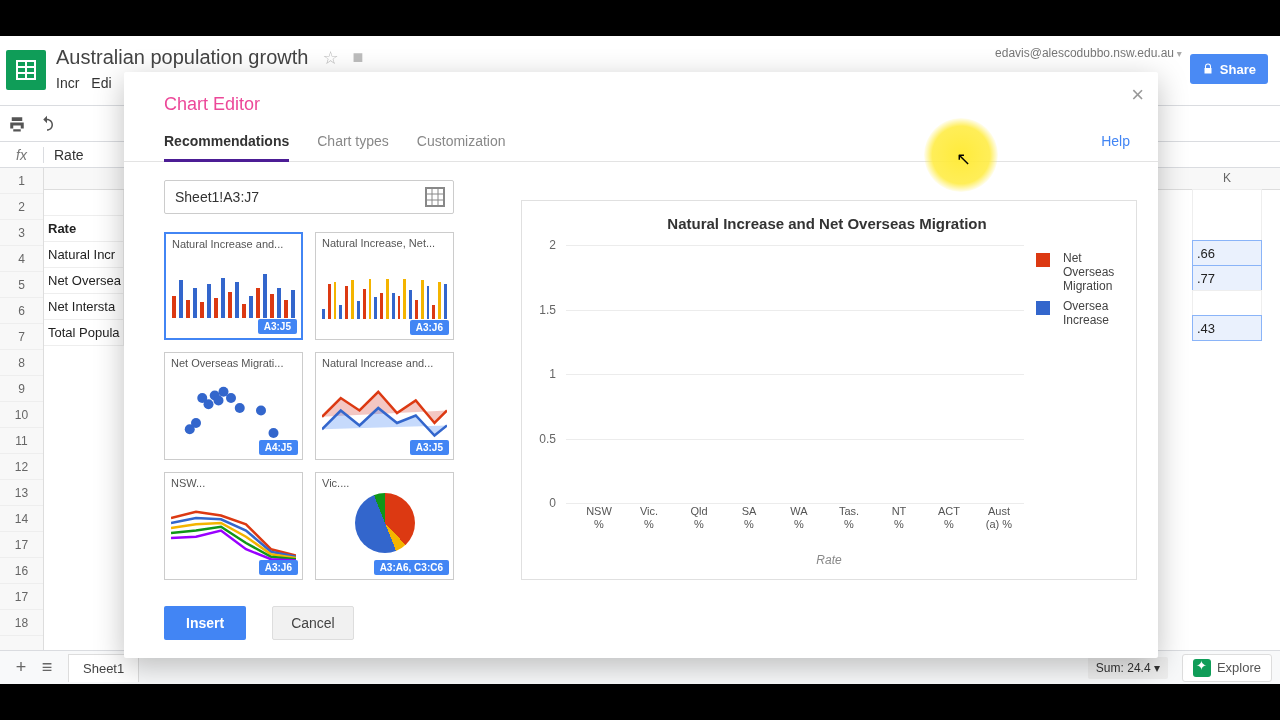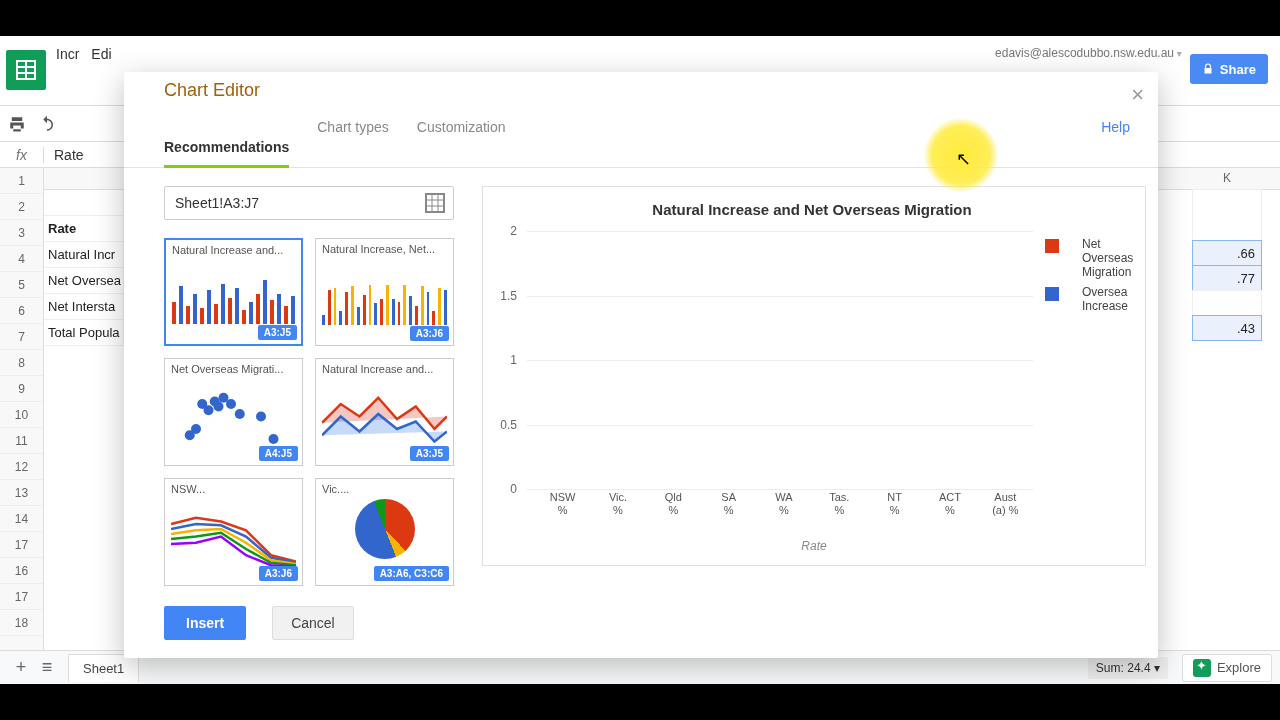--- a/index.html
+++ b/index.html
@@ -73,21 +73,21 @@
     background:#fff;
   }
   .rownums { width:44px; border-right:1px solid #ddd; background:#f8f8f8;}
   .rownum { height:26px; line-height:26px; font-size:12px; color:#666; text-align:center; border-bottom:1px solid #eee;}
   .col-header-row { position:absolute; left:44px; right:0; top:0; height:22px; background:#f8f8f8; border-bottom:1px solid #ddd;}
   .col-header-K { position:absolute; right:18px; width:70px; text-align:center; color:#666; font-size:12px; top:3px;}
   .cells-left { position:absolute; left:44px; top:22px; width:80px;}
   .cell { height:26px; line-height:26px; font-size:13px; color:#222; padding-left:4px; border-bottom:1px solid #eee; border-right:1px solid #eee; white-space:nowrap; overflow:hidden;}
   .cell.bold { font-weight:bold; }
   .cells-right { position:absolute; right:18px; width:70px; top:22px;}
-  .cells-right .cell { text-align:right; padding-right:6px; border:1px solid #8ab4f8; background:#eaf1fd; margin-top:-1px;}
+  .cells-right .cell { border:1px solid #8ab4f8; background:#eaf1fd; margin-top:-1px;}
   .cells-right .cell.plain { border:1px solid #eee; background:#fff;}
   
   .sheet-tabs {
     position:absolute; left:0; right:0; bottom:0; height:34px;
     border-top:1px solid var(--light-border); display:flex; align-items:center;
     font-size:13px; color:#555; background:#f8f9fa; padding-left:8px;
   }
   .sheet-tabs .plus, .sheet-tabs .menu-icon { width:26px; text-align:center; font-size:18px; color:#666;}
   .sheet-tab { padding:6px 14px; background:#fff; border:1px solid #ddd; border-bottom:none; margin-left:8px; color:#444;}
   .status-right { margin-left:auto; margin-right:8px; display:flex; align-items:center; gap:14px;}
@@ -95,46 +95,46 @@
   .explore-btn { display:flex; align-items:center; gap:6px; color:#555; font-size:13px; padding:4px 10px; border:1px solid #ddd; border-radius:3px; background:#fff;}
   .explore-btn .spark { width:18px;height:18px; background:var(--green); border-radius:3px; position:relative;}
   .explore-btn .spark::after { content:"✦"; color:#fff; position:absolute; left:3px; top:-1px; font-size:13px;}
   
   .modal-backdrop { position:absolute; inset:0; background:rgba(255,255,255,0.0);}
   .modal {
     position:absolute; left:124px; top:36px; width:1034px; height:586px;
     background:#fff; box-shadow: 0 8px 30px rgba(0,0,0,0.25);
     border-radius:2px;
   }
-  .modal-title { font-size:18px; color:#a16207; padding:8px 0 0 40px;}
+  .modal-title { font-size:18px; color:#ec4899; padding:22px 0 0 40px;}
   .modal-close { position:absolute; right:14px; top:10px; font-size:22px; color:#999; cursor:pointer;}
   .modal-tabs { display:flex; gap:28px; padding:18px 0 0 40px; border-bottom:1px solid #e3e3e3; font-size:14px; color:#888;}
   .modal-tab { padding-bottom:10px; cursor:pointer;}
-  .modal-tab.active { color:#333; font-weight:bold; border-bottom:3px solid #84cc16; margin-bottom:-1px;margin-top:20px;}
+  .modal-tab.active { color:#333; font-weight:bold; border-bottom:3px solid #4c1d95; margin-bottom:-1px;}
   .help-link { margin-left:auto; margin-right:28px; color: var(--modal-blue); font-size:14px; padding-bottom:10px;}
-  .modal-body { display:flex; padding: 18px 12px 0 40px; gap:28px;}
+  .modal-body { display:flex; padding: 18px 21px 0 40px; gap:28px;align-items:flex-end;}
   
   .left-col { width:290px; }
   .range-input { display:flex; align-items:center; border:1px solid #ccc; border-radius:2px; height:34px; margin-bottom:18px;}
   .range-input input { border:none; flex:1; padding:0 10px; font-size:14px; color:#333; outline:none; background:transparent;}
   .range-input .grid-icon { width:24px; height:24px; margin-right:6px; }
   .reco-grid { display:grid; grid-template-columns: 1fr 1fr; gap:12px 12px;}
   .reco { border:1px solid #ccc; height:108px; position:relative; background:#fff; padding:4px 6px;}
   .reco.selected { border:2px solid var(--modal-blue);}
   .reco-title { font-size:11px; color:#555; white-space:nowrap; overflow:hidden; text-overflow:ellipsis; margin-bottom:4px;}
   .reco-badge { position:absolute; right:4px; bottom:4px; background:var(--modal-blue); color:#fff; font-size:10px; padding:2px 6px; border-radius:2px; font-weight:bold;}
   .reco-canvas { position:absolute; left:6px; right:6px; top:20px; bottom:20px;}
   .modal-footer { position:absolute; left:40px; bottom:18px; display:flex; gap:26px;}
   .btn-primary { background: var(--modal-blue); color:#fff; border:none; padding:8px 22px; font-size:14px; border-radius:2px; font-weight:bold;}
   .btn-secondary { background:#f1f1f1; color:#444; border:1px solid #ddd; padding:8px 18px; font-size:14px; border-radius:2px;}
   
-  .preview { flex:1; border:1px solid #e0e0e0; height:380px; position:relative; padding:10px 14px 10px 10px;}
+  .preview { flex:1; border:1px solid #e0e0e0; height:380px; position:relative; padding:10px 14px 10px 10px;margin-left:39px;}
   .chart-title { text-align:center; font-size:15px; font-weight:bold; color:#333; margin-top:4px;}
   .legend { position:absolute; right:10px; top:50px; font-size:12px; color:#444;}
-  .legend-item { display:flex; align-items:flex-start; gap:23px; margin-bottom:6px; max-width:90px;}
+  .legend-item { display:flex; align-items:flex-start; gap:13px; margin-bottom:6px; max-width:90px;}
   .legend-swatch { width:14px; height:14px; flex-shrink:0; margin-top:2px;}
   .plot { position:absolute; left:44px; right:112px; top:44px; bottom:76px;}
   .yaxis { position:absolute; left:0; top:44px; bottom:76px; width:40px;}
   .ytick { position:absolute; right:6px; font-size:12px; color:#666; transform:translateY(-50%);}
   .gridline { position:absolute; left:0; right:0; height:1px; background:#ececec;}
   .xaxis { position:absolute; left:52px; right:112px; bottom:34px; height:40px;}
   .xlabel { position:absolute; bottom:12px; left:0; right:0; text-align:center; font-size:12px; font-style:italic; color:#888;}
   .xcat { position:absolute; top:0; font-size:11px; color:#555; text-align:center; line-height:13px;}
   
   .bar-pair { position:absolute; bottom:0; width:28px;}
@@ -163,20 +163,25 @@
   <div class="app-header">
     <div class="logo-box">
       <svg viewBox="0 0 24 24">
           <rect x="3" y="3" width="18" height="18" fill="none" stroke="#fff" stroke-width="2"></rect>
           <line x1="3" y1="9" x2="21" y2="9" stroke="#fff" stroke-width="2"></line>
           <line x1="3" y1="15" x2="21" y2="15" stroke="#fff" stroke-width="2"></line>
           <line x1="12" y1="3" x2="12" y2="21" stroke="#fff" stroke-width="2"></line>
         </svg>
     </div>
     <div class="title-area">
+      <div class="doc-title">
+        <span>Australian population growth</span>
+        <span class="star-icon">☆</span>
+        <span class="folder-icon">■</span>
+      </div>
       <div class="menubar">
         <span>Incr</span>
         <span>Edi</span>
       </div>
     </div>
     <div class="user-email">edavis@alescodubbo.nsw.edu.au</div>
     <button class="share-btn">
       <svg viewBox="0 0 24 24">
           <path d="M6 10V7a6 6 0 1112 0v3h1v11H5V10h1zm2 0h8V7a4 4 0 10-8 0v3z"></path>
         </svg>

